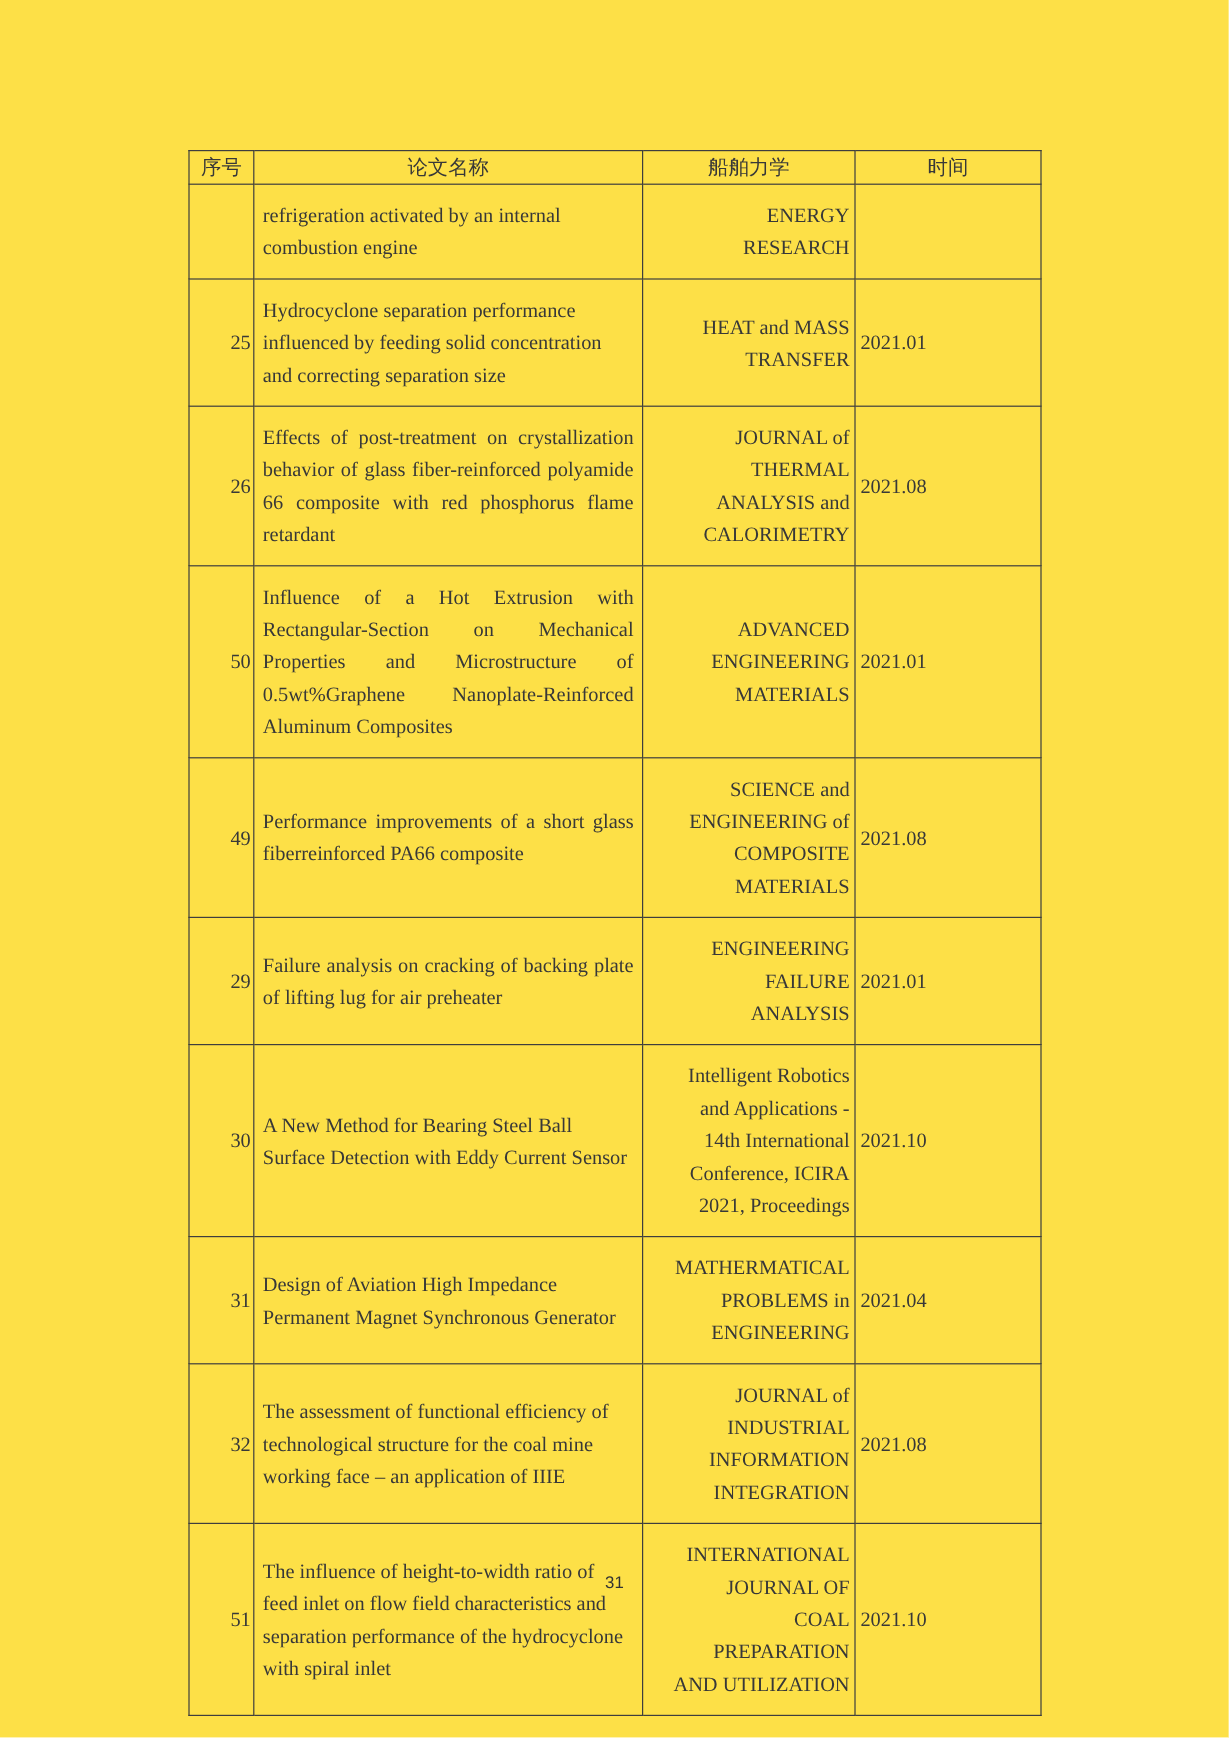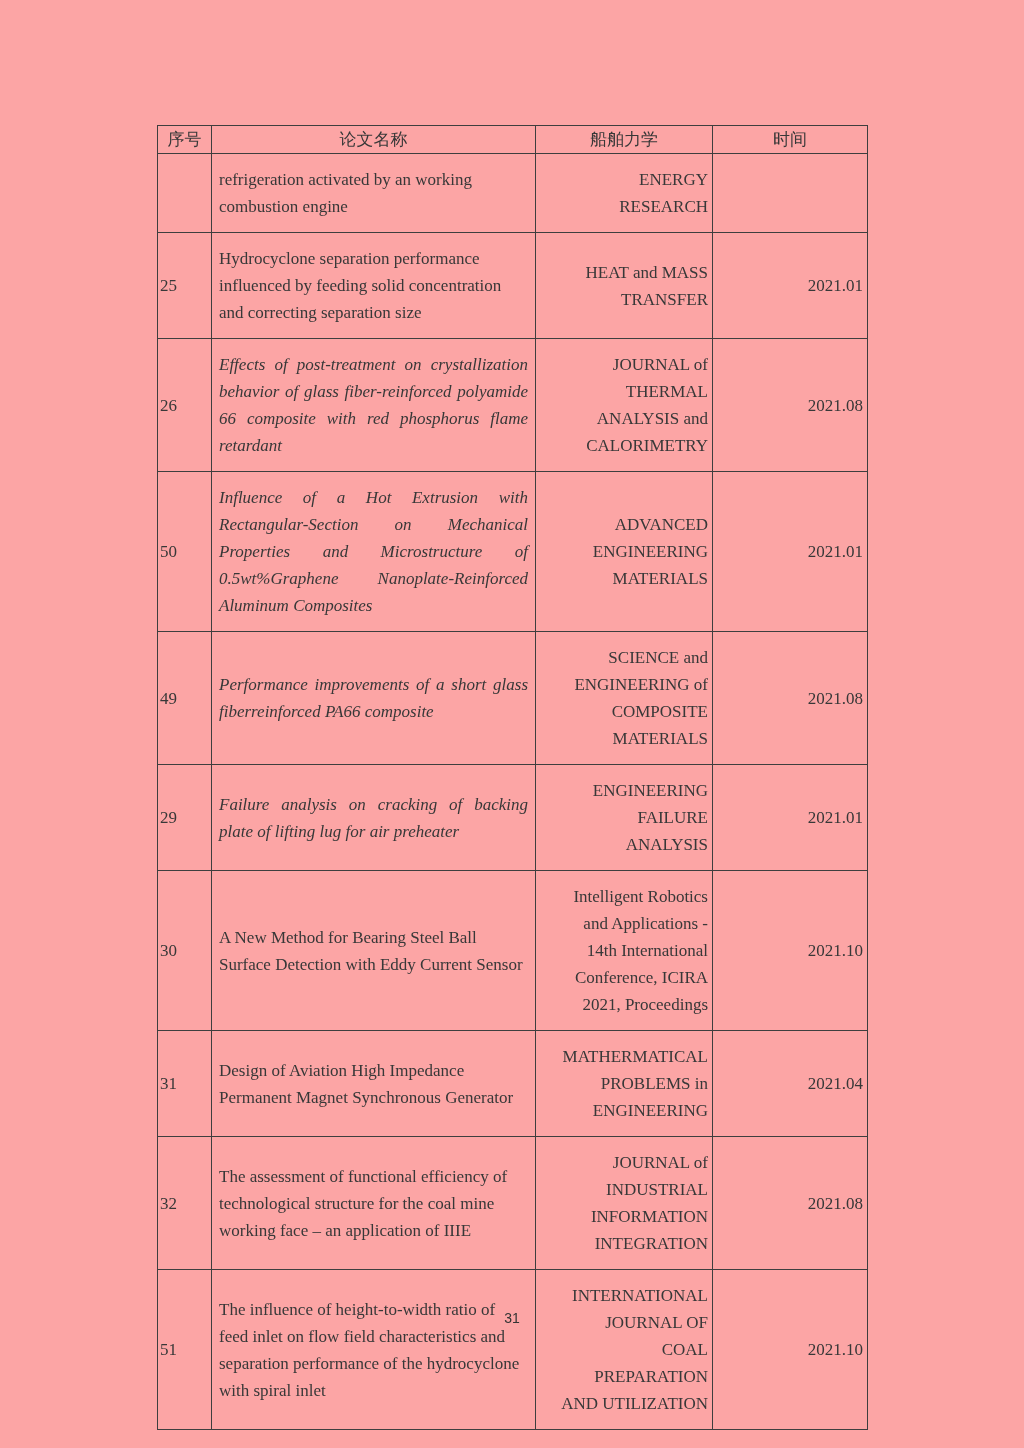--- a/index.html
+++ b/index.html
@@ -4,21 +4,21 @@
 <style>
   html, body {
     margin: 0;
     padding: 0;
     background: #ffffff;
   }
   .page {
     position: relative;
     width: 1024px;
     height: 1448px;
-    background: #fca5a5;
+    background: #fde047;
     font-family: "Liberation Serif", "DejaVu Serif", serif;
     overflow: hidden;
   }
   table.paper-table {
     position: absolute;
     left: 157px;
     top: 125px;
     width: 710px;
     border-collapse: collapse;
     table-layout: fixed;
@@ -32,39 +32,38 @@
     vertical-align: middle;
     font-weight: normal;
     overflow: hidden;
   }
   .paper-table th {
     height: 25px;
     text-align: center;
     padding: 0;
   }
   td.c-no {
-    text-align: left;
+    text-align: right;
     padding: 10px 2px;
   }
   td.c-title {
     text-align: left;
     padding: 0 7px;
   }
   tr.just td.c-title {
     text-align: justify;
     text-justify: inter-word;
-    font-style: italic;
   }
   td.c-journal {
     text-align: right;
     white-space: pre-line;
     padding: 0 4px;
   }
   td.c-date {
-    text-align: right;
+    text-align: left;
     padding: 12px 4px;
   }
   tr.h2 td { height: 54px; }
   tr.h3 td { height: 81px; }
   tr.h4 td { height: 108px; }
   tr.h5 td { height: 135px; }
   .page-number {
     position: absolute;
     top: 1310px;
     left: 0;
@@ -91,21 +90,21 @@
       <tr>
         <th>序号</th>
         <th>论文名称</th>
         <th>船舶力学</th>
         <th>时间</th>
       </tr>
     </thead>
     <tbody>
       <tr class="h2">
         <td class="c-no"></td>
-        <td class="c-title">refrigeration activated by an working combustion engine</td>
+        <td class="c-title">refrigeration activated by an internal combustion engine</td>
         <td class="c-journal">ENERGY
 RESEARCH</td>
         <td class="c-date"></td>
       </tr>
       <tr class="h3">
         <td class="c-no">25</td>
         <td class="c-title">Hydrocyclone separation performance influenced by feeding solid concentration and correcting separation size</td>
         <td class="c-journal">HEAT and MASS
 TRANSFER</td>
         <td class="c-date">2021.01</td>

